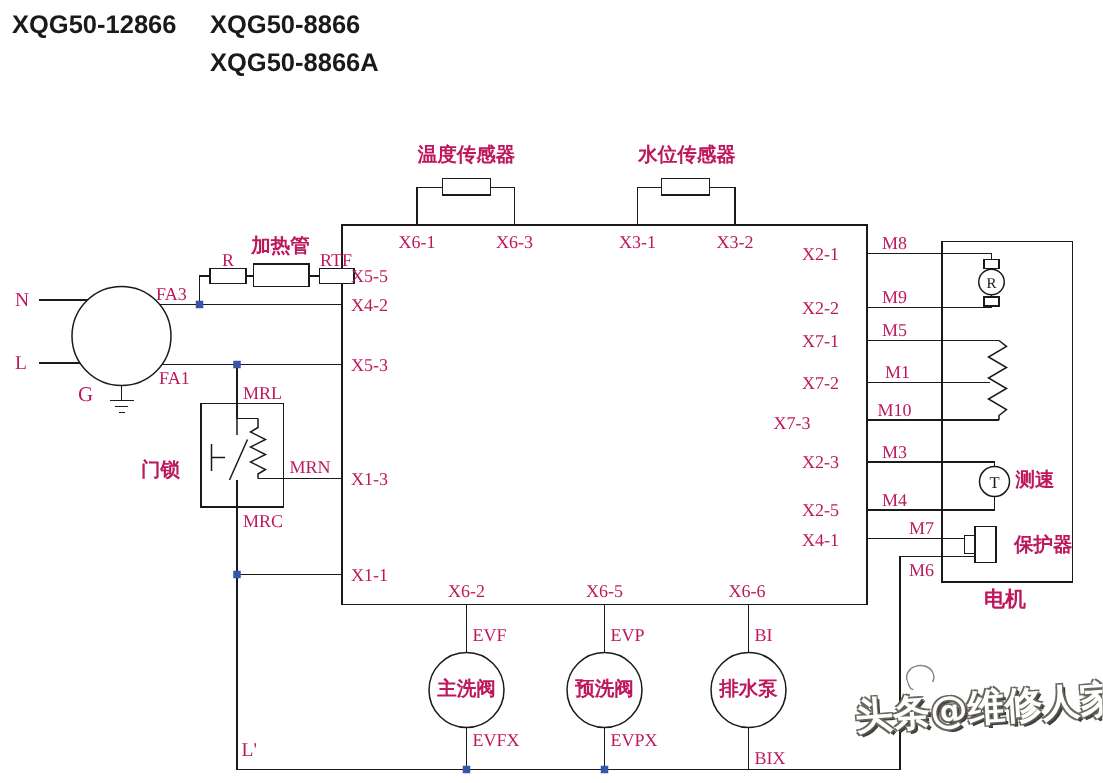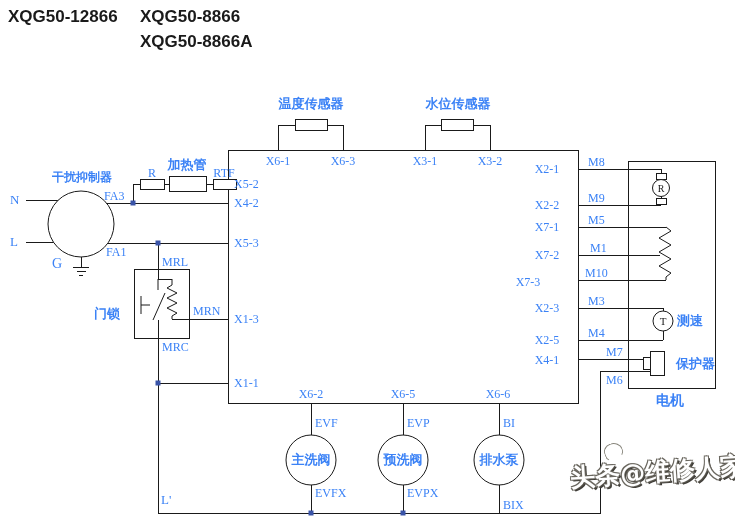--- a/index.html
+++ b/index.html
@@ -1,20 +1,20 @@
 <!DOCTYPE html>
 <html><head>
 <meta charset="utf-8">
 <style>
   html,body{margin:0;padding:0;background:#fff;}
   #canvas{position:relative;width:735px;height:522px;background:#ffffff;overflow:hidden;
           font-family:"Liberation Serif",serif;color:#1a1a1a;}
   #wires{position:absolute;left:0;top:0;}
   .lbl{position:absolute;font-family:"Liberation Serif",serif;font-size:12px;line-height:14px;
-       white-space:nowrap;color:#3b82f6;}
+       white-space:nowrap;color:#be185d;}
   .ctr{text-align:center;}
   .rt{text-align:center;}
   .cn{font-family:"DejaVu Sans",sans-serif;font-weight:bold;font-size:13px;line-height:15px;}
   .model{position:absolute;font-family:"Liberation Sans",sans-serif;font-weight:bold;
          font-size:17px;line-height:20px;white-space:nowrap;letter-spacing:0px;}
   .boardlbl{font-size:19px;line-height:22px;}
   .motorlbl{font-size:14px;}
   .watermark{position:absolute;left:570px;top:458px;width:178px;
        font-family:"DejaVu Sans",sans-serif;font-weight:bold;font-size:25px;line-height:28px;
        color:#ffffff;transform:rotate(-4deg);white-space:nowrap;
@@ -101,33 +101,32 @@
     </g>
   </svg>
 
   <div class="model" style="left:8px;top:7px">XQG50-12866</div>
   <div class="model" style="left:140px;top:7px">XQG50-8866</div>
   <div class="model" style="left:140px;top:32px">XQG50-8866A</div>
 
   <div class="lbl cn ctr" style="left:251px;top:96px;width:120px">温度传感器</div>
   <div class="lbl cn ctr" style="left:398px;top:96px;width:120px">水位传感器</div>
 
-  <div class="lbl cn ctr" style="left:22px;top:170px;width:120px;font-size:12px">干扰抑制器</div>
   <div class="lbl" style="left:10px;top:193px;font-size:13px">N</div>
   <div class="lbl" style="left:10px;top:235px;font-size:13px">L</div>
   <div class="lbl" style="left:52px;top:257px;font-size:14px">G</div>
   <div class="lbl" style="left:104px;top:189px">FA3</div>
   <div class="lbl" style="left:106px;top:245px">FA1</div>
 
   <div class="lbl ctr" style="left:140px;top:166px;width:24px">R</div>
   <div class="lbl cn ctr" style="left:158px;top:157px;width:58px">加热管</div>
   <div class="lbl ctr" style="left:206px;top:166px;width:36px">RTF</div>
 
 
-  <div class="lbl" style="left:234px;top:177px">X5-2</div>
+  <div class="lbl" style="left:234px;top:177px">X5-5</div>
   <div class="lbl" style="left:234px;top:196px">X4-2</div>
   <div class="lbl" style="left:234px;top:236px">X5-3</div>
   <div class="lbl" style="left:234px;top:312px">X1-3</div>
   <div class="lbl" style="left:234px;top:376px">X1-1</div>
 
   <div class="lbl ctr" style="left:253px;top:154px;width:50px">X6-1</div>
   <div class="lbl ctr" style="left:318px;top:154px;width:50px">X6-3</div>
   <div class="lbl ctr" style="left:400px;top:154px;width:50px">X3-1</div>
   <div class="lbl ctr" style="left:465px;top:154px;width:50px">X3-2</div>
 

